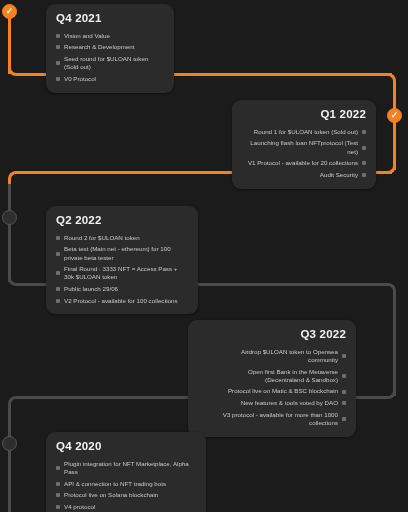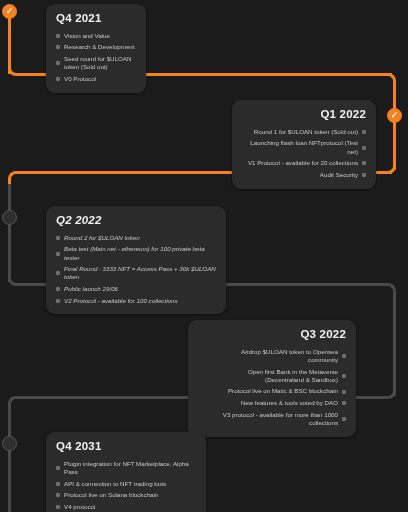--- a/index.html
+++ b/index.html
@@ -113,21 +113,21 @@
   <div class="track" style="left:380px; top:383px; width:16px; height:16px; border-width:0 3px 3px 0; border-bottom-right-radius:8px;"></div>
   <div class="track" style="left:20px; top:396px; width:360px; height:3px; background:#4a4a4a; border:0;"></div>
   <div class="track" style="left:8px; top:396px; width:16px; height:16px; border-width:3px 0 0 3px; border-top-left-radius:8px;"></div>
   <div class="track" style="left:8px; top:409px; width:3px; height:103px; border-width:0 0 0 3px;"></div>
 
   <div class="node done" style="left:2px; top:4px;"></div>
   <div class="node done" style="left:387px; top:108px;"></div>
   <div class="node" style="left:2px; top:210px;"></div>
   <div class="node" style="left:2px; top:436px;"></div>
 
-  <div class="card left" style="left:46px; top:4px; width:100px;">
+  <div class="card left" style="left:46px; top:4px; width:128px;">
     <div class="card-title">Q4 2021</div>
     <ul class="items">
       <li>
         <span class="bullet"></span>
         <span class="itxt">Vision and Value</span>
       </li>
       <li>
         <span class="bullet"></span>
         <span class="itxt">Research &amp; Development</span>
       </li>
@@ -157,21 +157,21 @@
         <span class="bullet"></span>
         <span class="itxt">V1 Protocol - available for 20 collections</span>
       </li>
       <li>
         <span class="bullet"></span>
         <span class="itxt">Audit Security</span>
       </li>
     </ul>
   </div>
 
-  <div class="card left" style="left:46px; top:206px; width:180px;font-style:italic;">
+  <div class="card left" style="left:46px; top:206px; width:152px;">
     <div class="card-title">Q2 2022</div>
     <ul class="items">
       <li>
         <span class="bullet"></span>
         <span class="itxt">Round 2 for $ULOAN token</span>
       </li>
       <li>
         <span class="bullet"></span>
         <span class="itxt">Beta test (Main net - ethereum) for 100 private beta tester</span>
       </li>
@@ -210,21 +210,21 @@
         <span class="itxt">New features &amp; tools voted by DAO</span>
       </li>
       <li>
         <span class="bullet"></span>
         <span class="itxt">V3 protocol - available for more than 1000 collections</span>
       </li>
     </ul>
   </div>
 
   <div class="card left" style="left:46px; top:432px; width:160px;">
-    <div class="card-title">Q4 2031</div>
+    <div class="card-title">Q4 2020</div>
     <ul class="items">
       <li>
         <span class="bullet"></span>
         <span class="itxt">Plugin integration for NFT Marketplace, Alpha Pass</span>
       </li>
       <li>
         <span class="bullet"></span>
         <span class="itxt">API &amp; connection to NFT trading bots</span>
       </li>
       <li>

